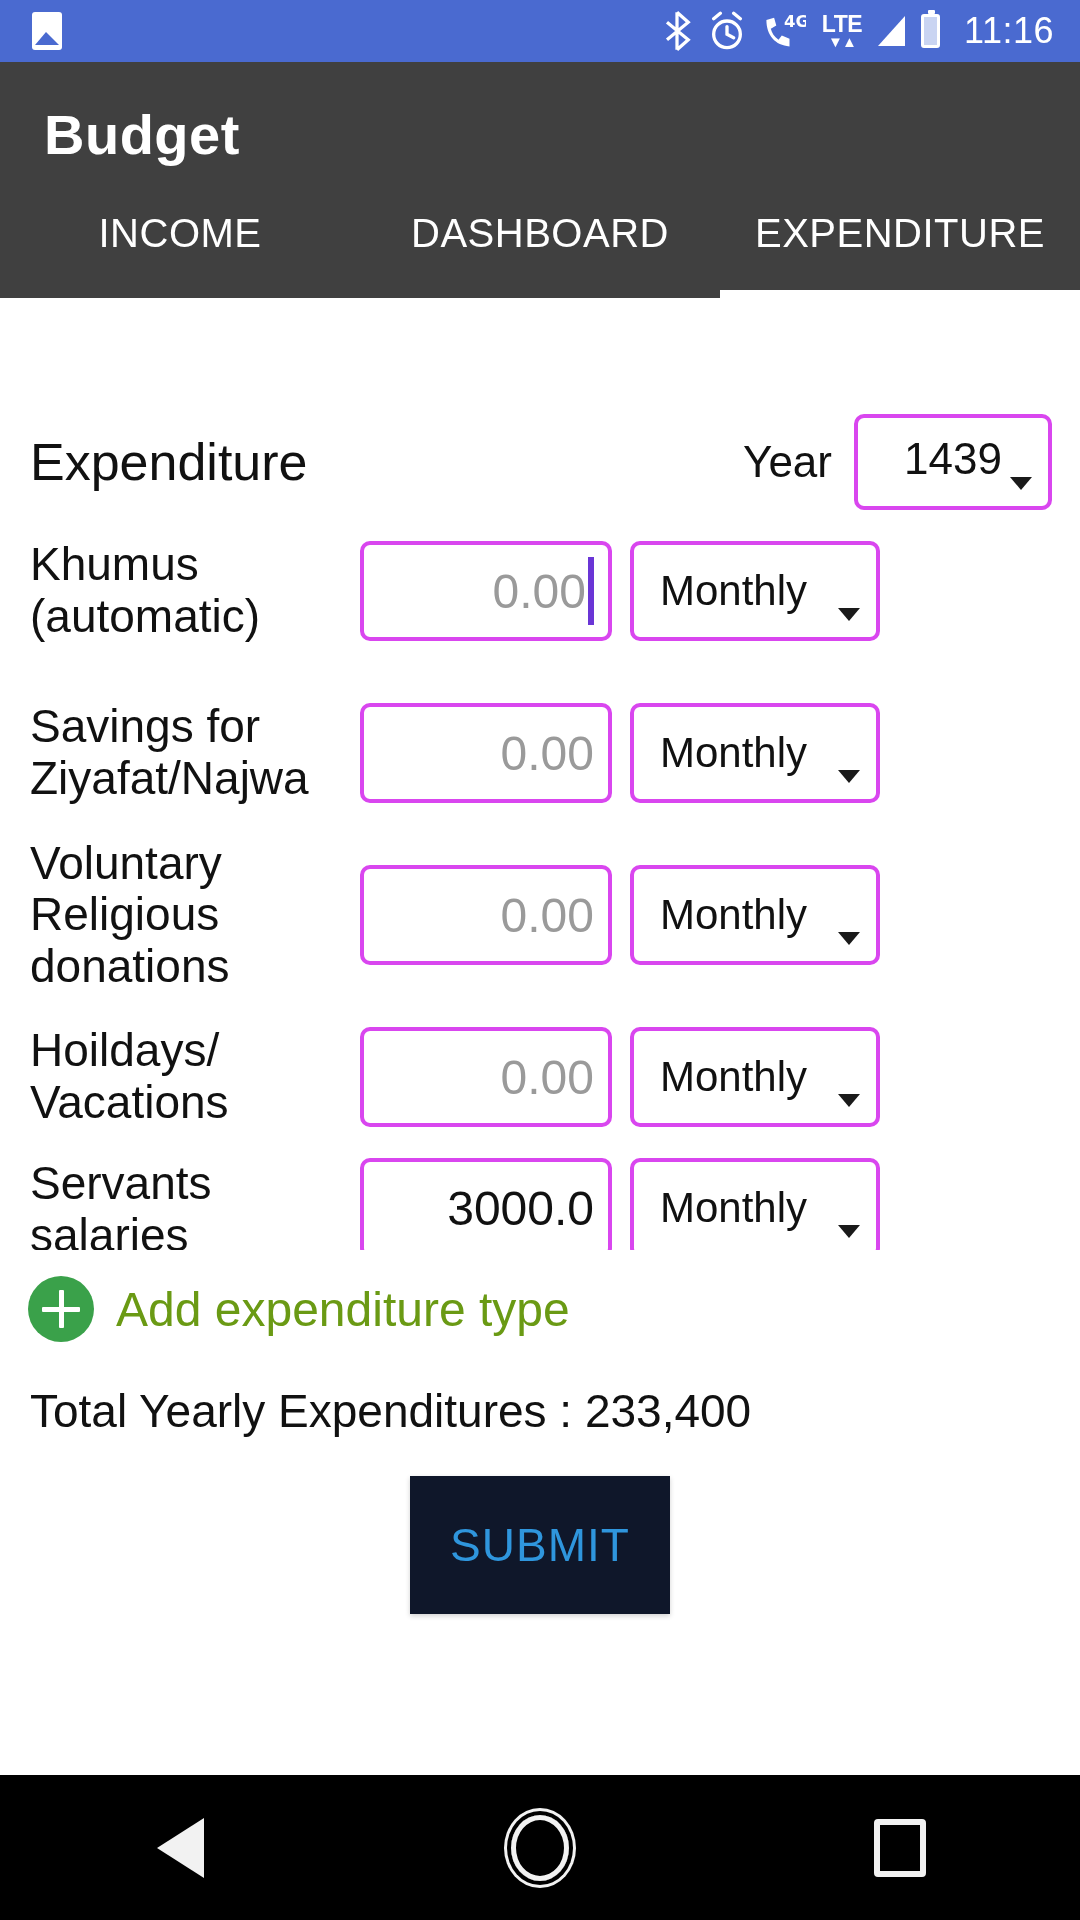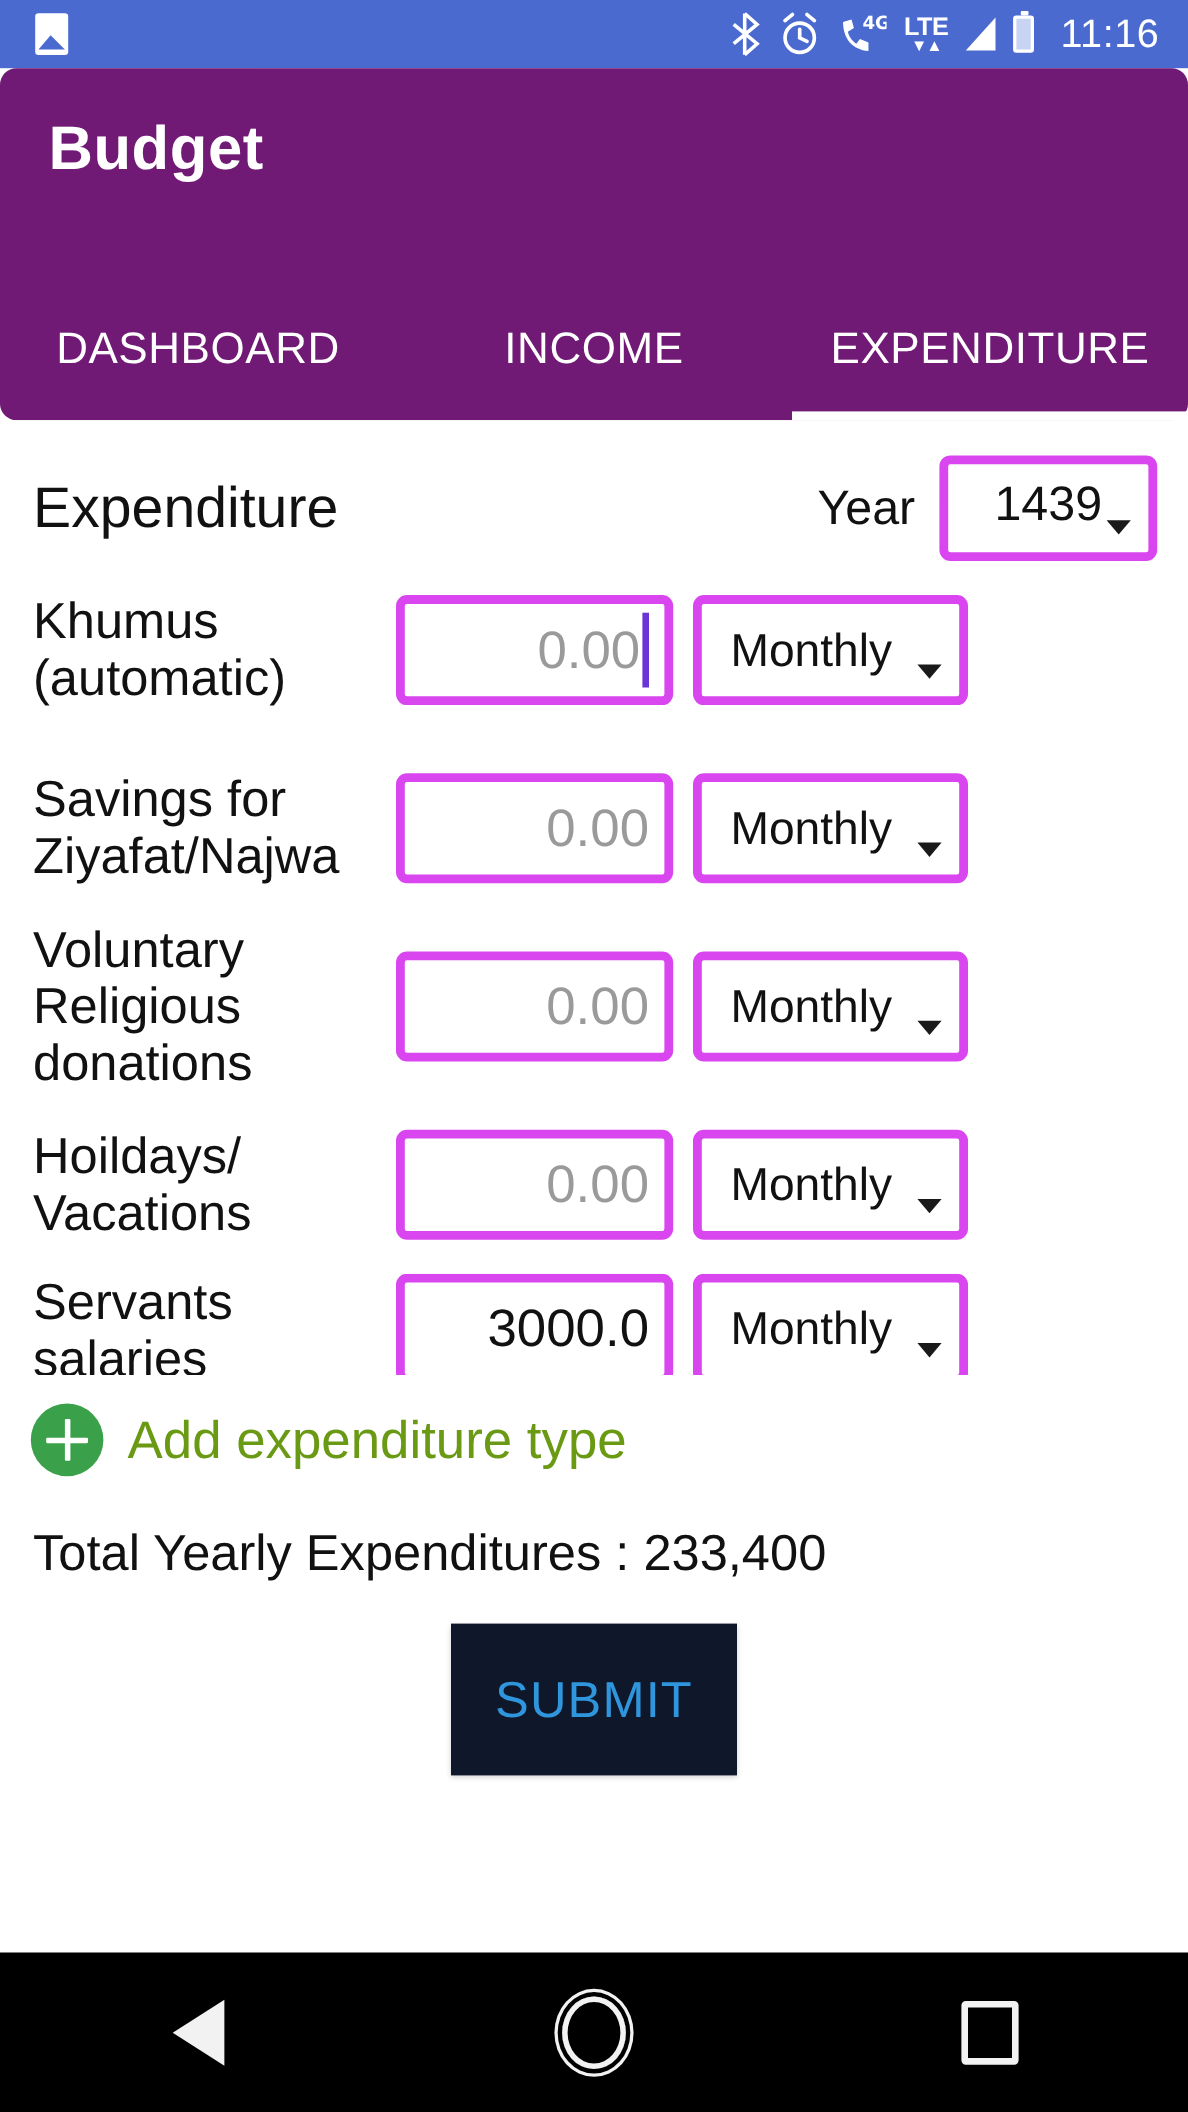--- a/index.html
+++ b/index.html
@@ -45,23 +45,22 @@
     background: #c9d4f2; position: relative;
   }
   .batt::before {
     content: ""; position: absolute; top: -7px; left: 4px;
     width: 7px; height: 4px; background: #fff; border-radius: 1px;
   }
 
   
   .appbar {
     position: absolute; top: 62px; left: 0;
-    width: 1080px; height: 320px;
-    background: #701a75;
-    border-radius: 15px;
+    width: 1080px; height: 236px;
+    background: #404040;
   }
   .app-title {
     position: absolute; left: 44px; top: 40px;
     color: #ffffff; font-size: 56px; font-weight: bold;
     letter-spacing: 0.5px;
   }
   .tabs {
     position: absolute; left: 0; bottom: 0; width: 1080px; height: 116px;
     display: flex;
   }
@@ -83,21 +82,21 @@
   }
 
   .sect-head {
     display: flex; align-items: center;
     padding: 32px 28px 0 30px; height: 128px;
   }
   .sect-title { font-size: 52px; color: #111; flex: 1; }
   .year-label { font-size: 44px; color: #111; margin-right: 22px; }
 
   .green-box {
-    border: 8px solid #d946ef; border-radius: 10px; background: #fff;
+    border: 4px solid #d946ef; border-radius: 10px; background: #fff;
   }
   .year-select {
     width: 198px; height: 96px; position: relative;
     display: flex; align-items: center; justify-content: center;
   }
   .year-value { font-size: 44px; color: #111; margin-bottom: 6px; }
   .caret {
     position: absolute; right: 16px; bottom: 16px;
     width: 0; height: 0;
     border-left: 11px solid transparent; border-right: 11px solid transparent;
@@ -218,24 +217,24 @@
       <span class="sig-tri"></span>
       <span class="batt"></span>
       <span class="sb-clock">11:16</span>
     </div>
   </div>
 
   <div class="appbar">
     <div class="app-title">Budget</div>
     <div class="tabs">
       <div class="tab">
+        <span>INCOME</span>
+      </div>
+      <div class="tab">
         <span>DASHBOARD</span>
-      </div>
-      <div class="tab">
-        <span>INCOME</span>
       </div>
       <div class="tab active">
         <span>EXPENDITURE</span>
       </div>
     </div>
   </div>
 
   <div class="content">
 
     <div class="sect-head">

